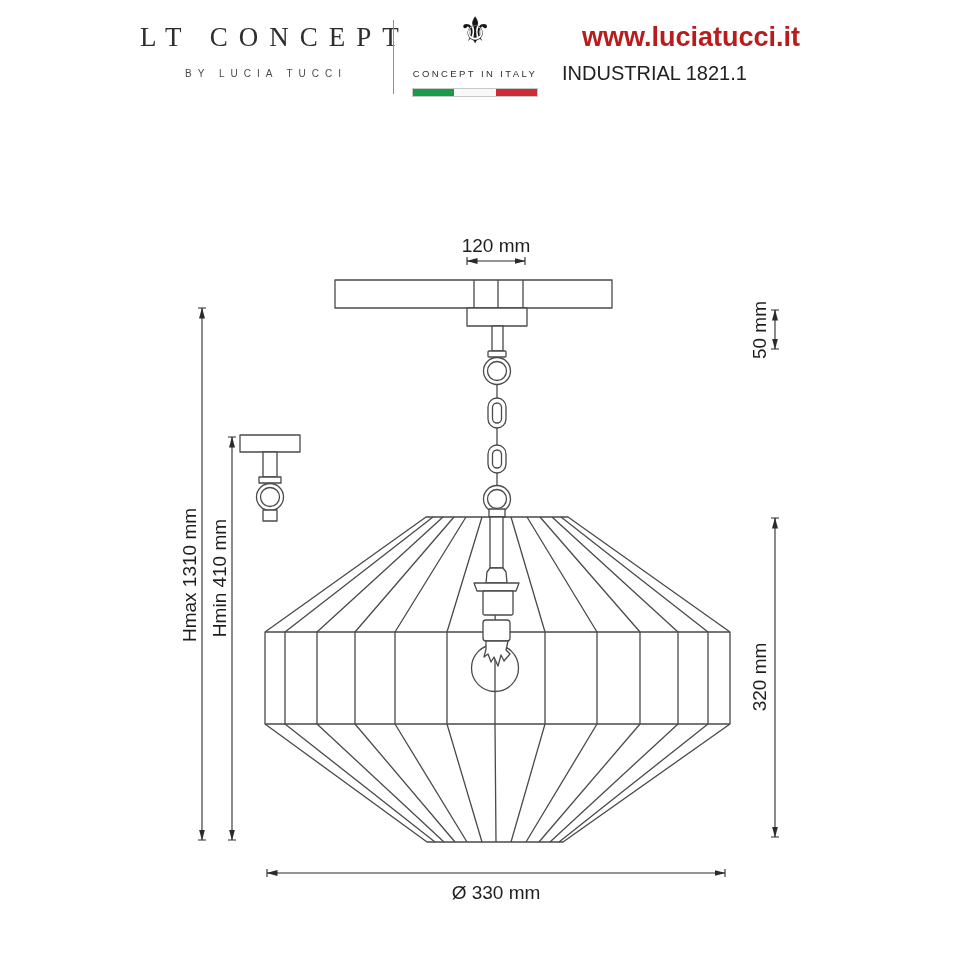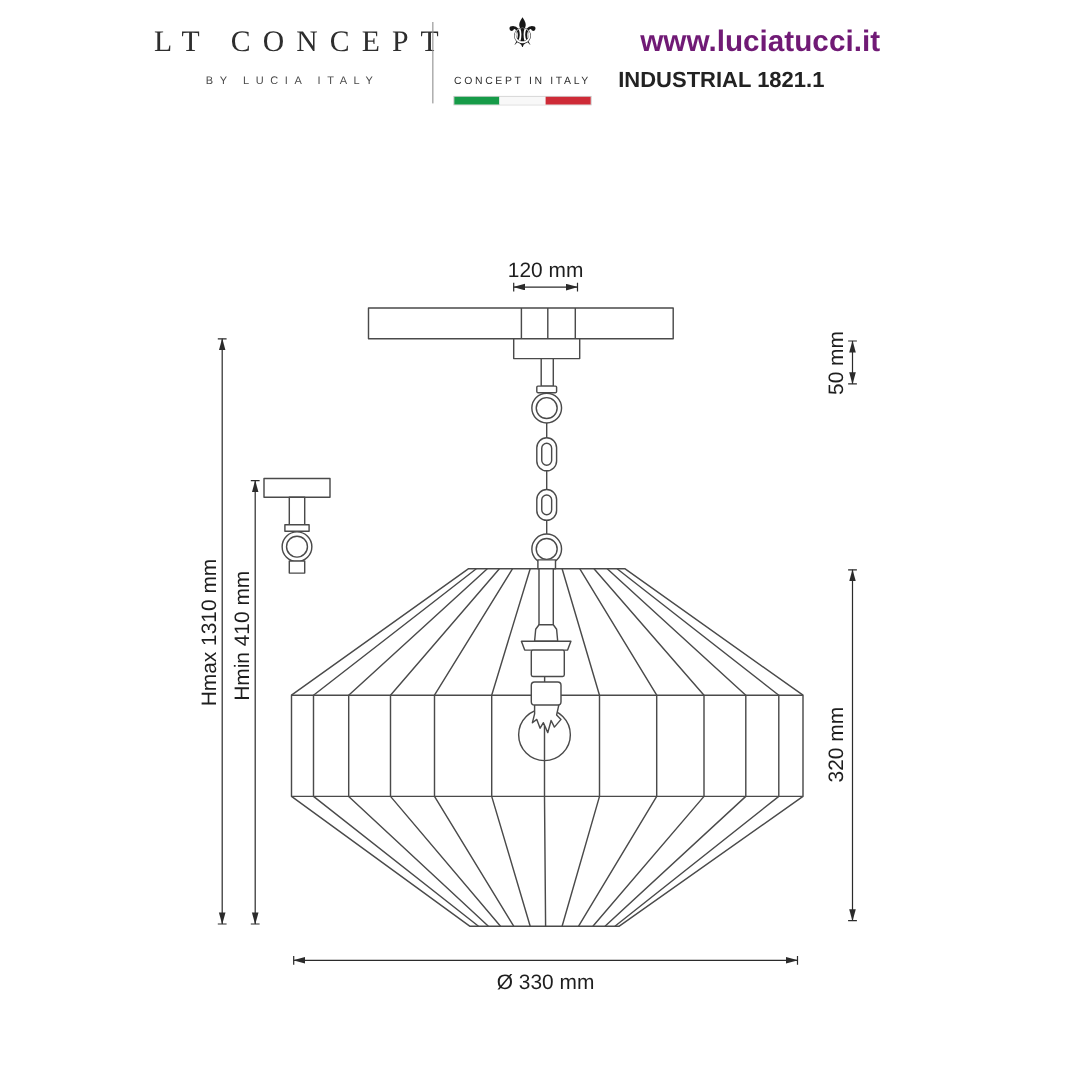--- a/index.html
+++ b/index.html
@@ -22,39 +22,39 @@
   .fleur{
     left:400px;top:12px;width:150px;text-align:center;
     font-family:"DejaVu Sans", sans-serif;font-size:37px;color:#161616;line-height:1;
   }
   .designed{
     left:400px;top:68px;width:150px;text-align:center;
     font-size:9.5px;letter-spacing:2.4px;color:#2f2f2f;white-space:nowrap;
   }
   .flagbox{left:412px;top:83px;width:126px;height:9px;}
   .site-url{
-    left:582px;top:22px;font-size:27px;font-weight:bold;color:#701a75;white-space:nowrap;
+    left:582px;top:22px;font-size:27px;font-weight:bold;color:#b91c1c;white-space:nowrap;
   }
   .site-model{
-    left:562px;top:62px;font-size:20px;color:#222222;white-space:nowrap;font-weight:bold;
+    left:562px;top:62px;font-size:20px;color:#222222;white-space:nowrap;
   }
   
   .drawing{position:absolute;left:0;top:0;}
   .ln{stroke:#4a4a4a;stroke-width:1.3;fill:none;stroke-linejoin:round;}
   .lnw{stroke:#4a4a4a;stroke-width:1.3;fill:#ffffff;stroke-linejoin:round;}
   .dim{stroke:#2b2b2b;stroke-width:1.1;fill:none;}
   .dimtxt{
     font-family:"Liberation Sans", sans-serif;font-size:19px;fill:#1e1e1e;
   }
 </style>
 </head>
 <body>
 
 <div class="hdr-abs brand-title">LT CONCEPT</div>
-<div class="hdr-abs brand-sub">BY LUCIA ITALY</div>
+<div class="hdr-abs brand-sub">BY LUCIA TUCCI</div>
 <div class="hdr-abs hdr-divider"></div>
 <div class="hdr-abs fleur">⚜</div>
 <div class="hdr-abs designed">CONCEPT IN ITALY</div>
 <div class="hdr-abs flagbox">
   <svg width="126" height="9" viewBox="0 0 126 9">
     <rect x="0.5" y="0.5" width="125" height="8" fill="none" stroke="#c8c8c8"></rect>
     <rect x="1" y="1" width="41" height="7" fill="#169B48"></rect>
     <rect x="42" y="1" width="42" height="7" fill="#F8F8F8"></rect>
     <rect x="84" y="1" width="41" height="7" fill="#CE2B37"></rect>
   </svg>

